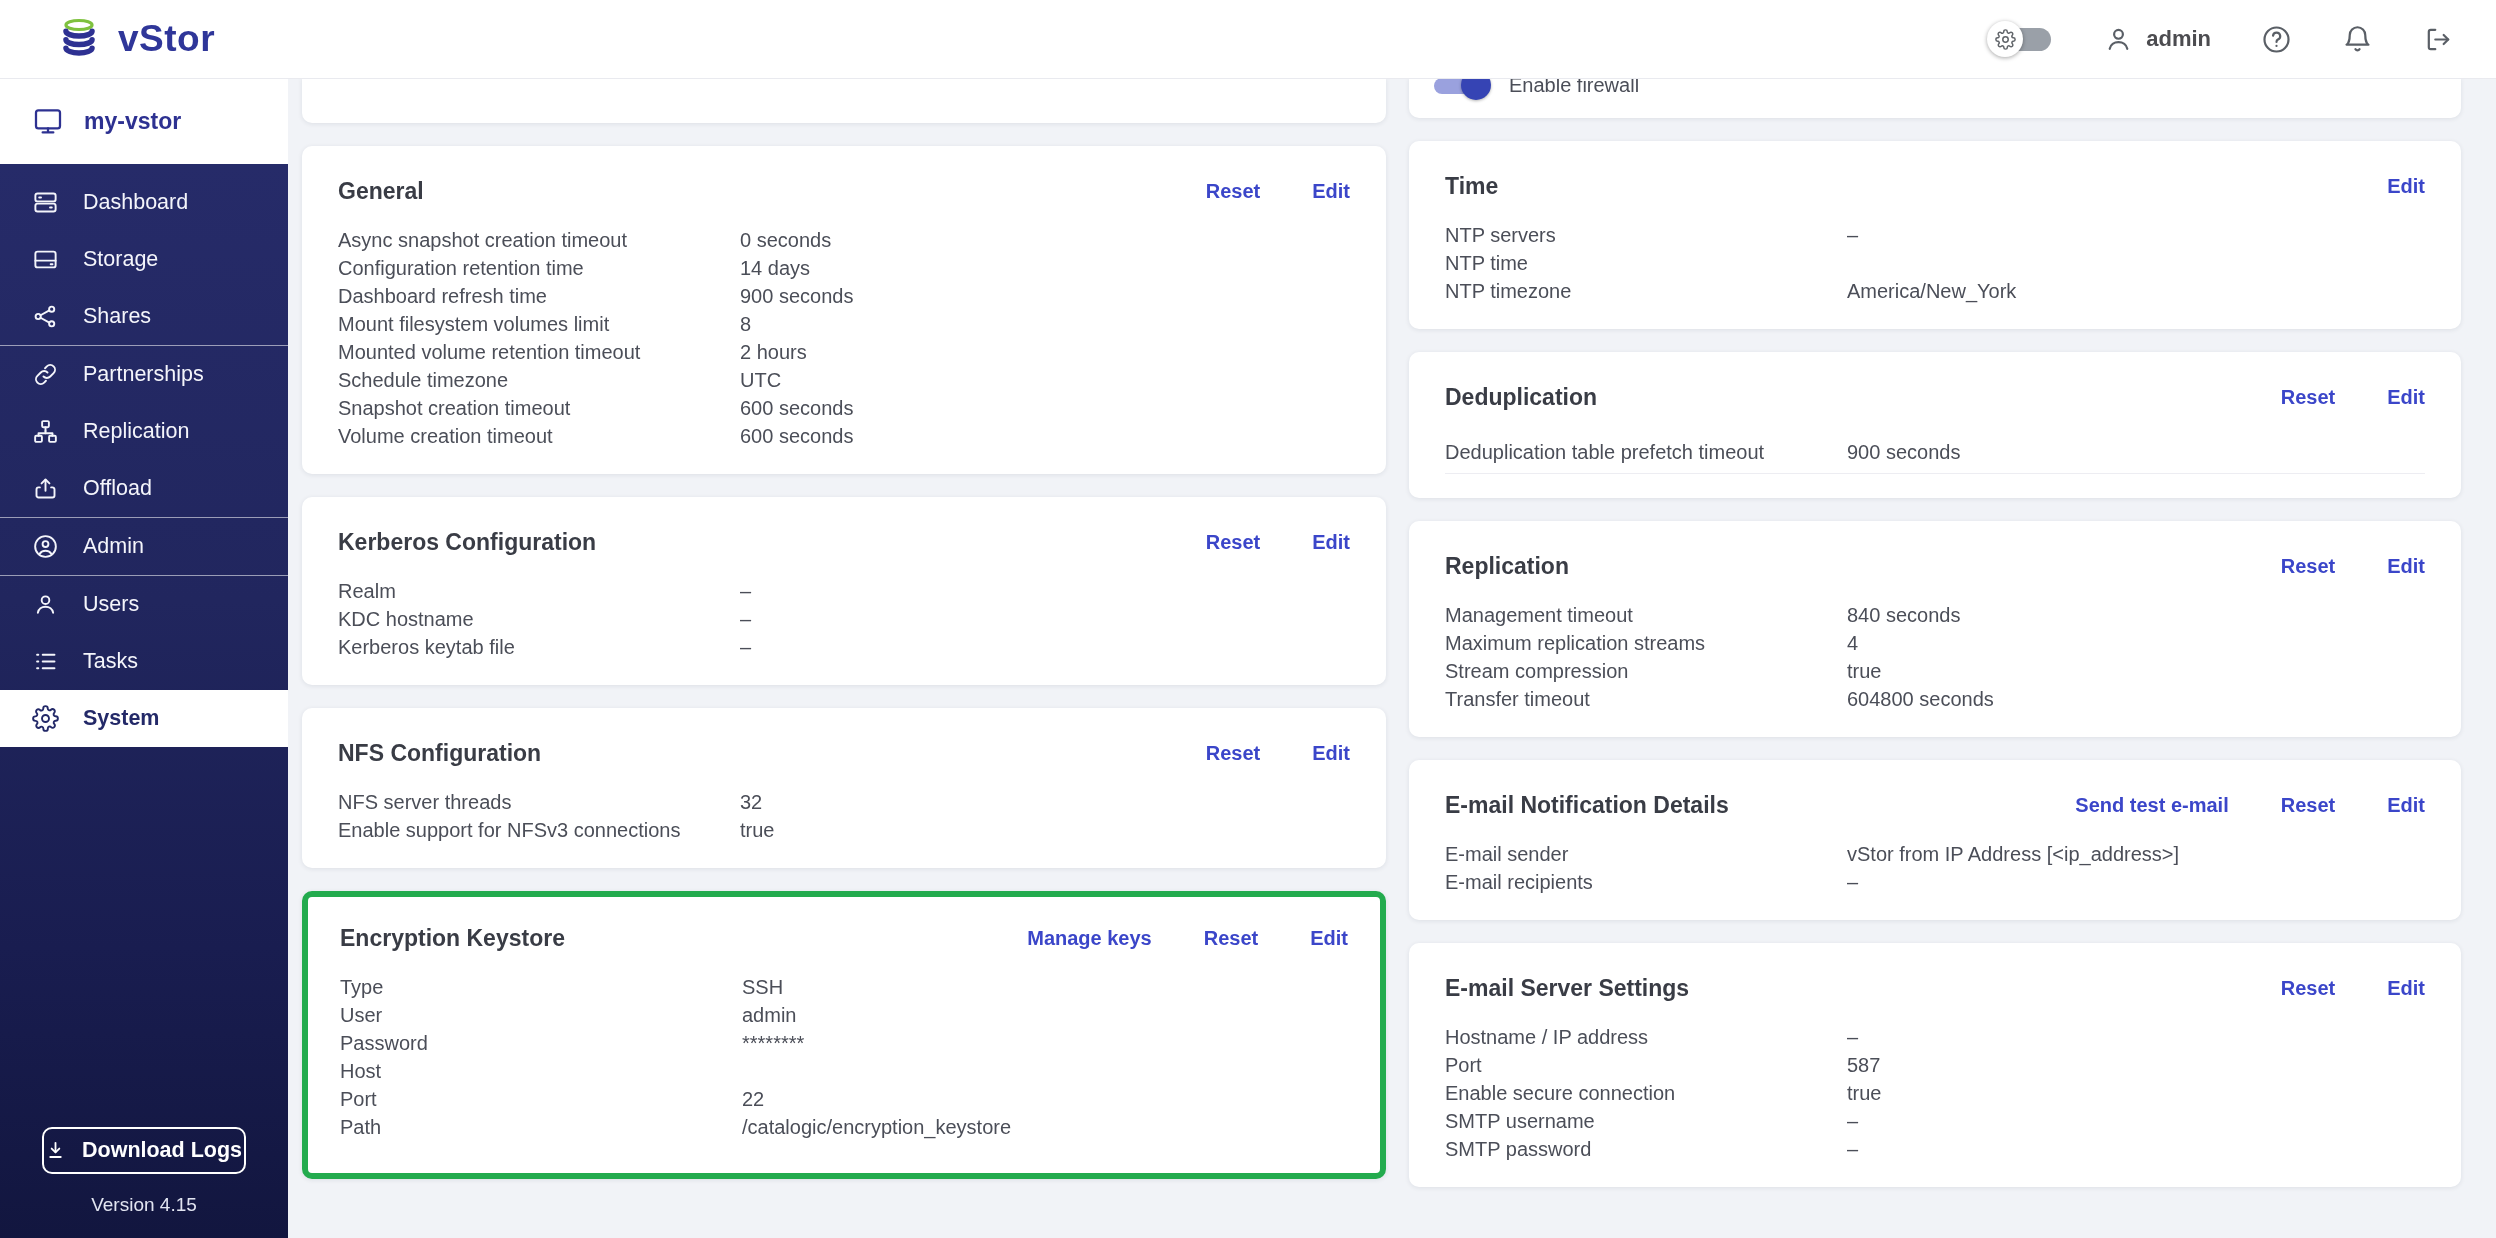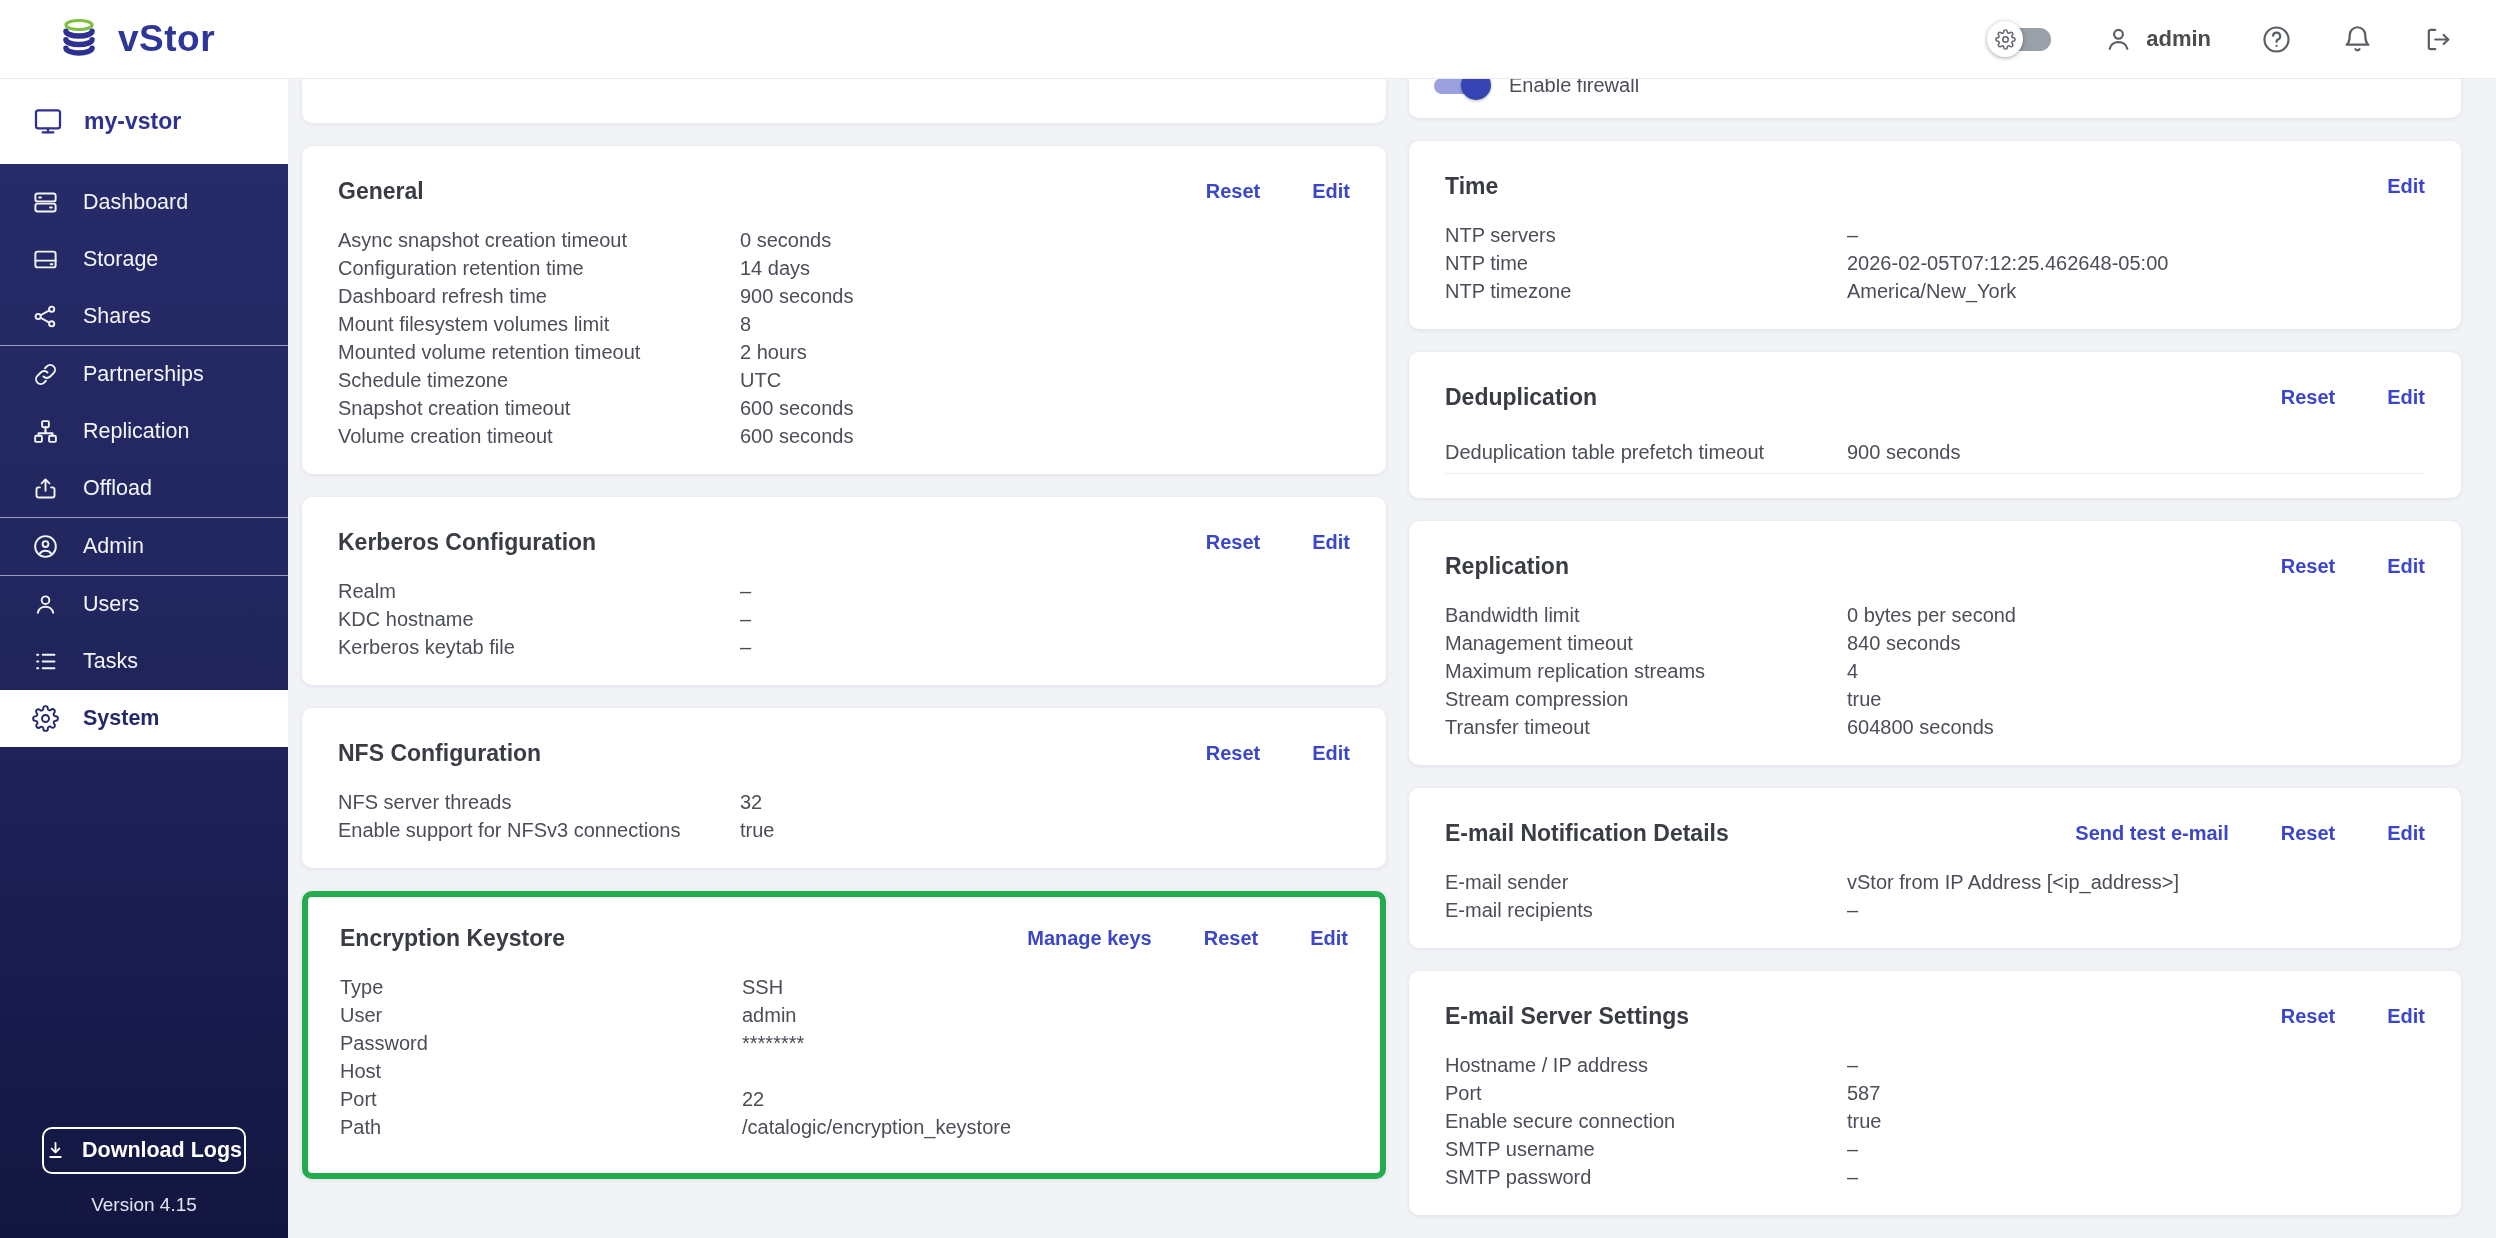--- a/index.html
+++ b/index.html
@@ -389,21 +389,20 @@
           <div class="card-actions">
             <a class="action-link">Edit</a>
           </div>
         </div>
         <div class="srow">
           <span>NTP servers</span>
           <span>–</span>
         </div>
         <div class="srow">
           <span>NTP time</span>
-          <span>2026-02-05T07:12:25.462648-05:00</span>
         </div>
         <div class="srow">
           <span>NTP timezone</span>
           <span>America/New_York</span>
         </div>
       </article>
       <article class="card">
         <div class="card-head">
           <h2 class="card-title">Deduplication</h2>
           <div class="card-actions">
@@ -418,24 +417,20 @@
       </article>
       <article class="card">
         <div class="card-head">
           <h2 class="card-title">Replication</h2>
           <div class="card-actions">
             <a class="action-link">Reset</a>
             <a class="action-link">Edit</a>
           </div>
         </div>
         <div class="srow">
-          <span>Bandwidth limit</span>
-          <span>0 bytes per second</span>
-        </div>
-        <div class="srow">
           <span>Management timeout</span>
           <span>840 seconds</span>
         </div>
         <div class="srow">
           <span>Maximum replication streams</span>
           <span>4</span>
         </div>
         <div class="srow">
           <span>Stream compression</span>
           <span>true</span>

